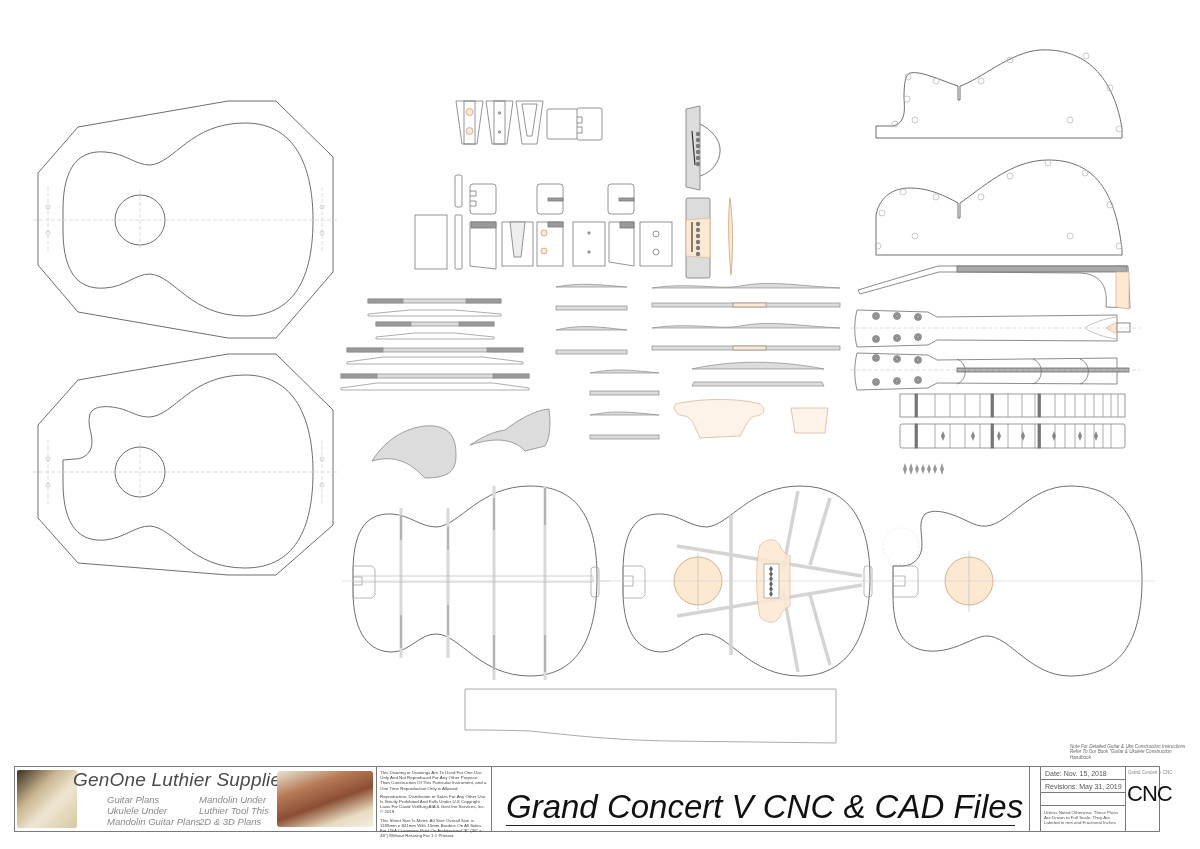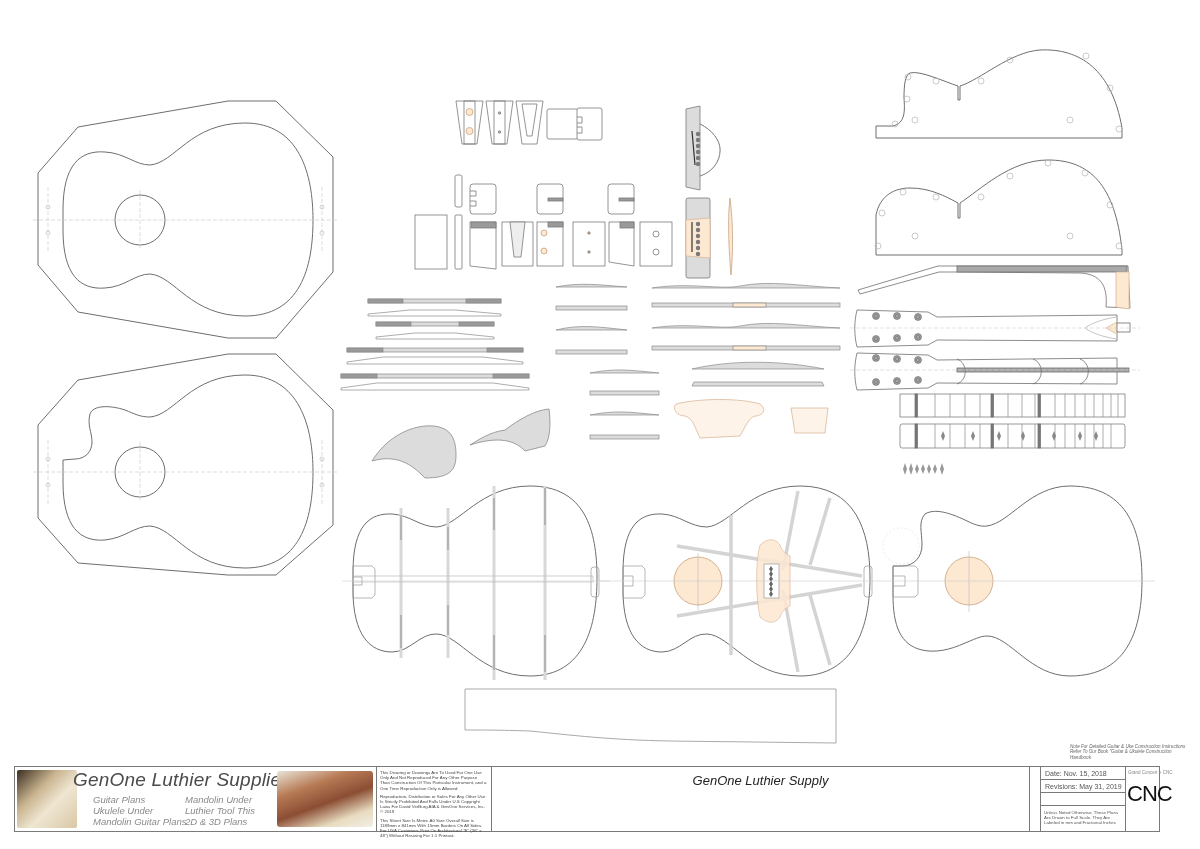--- a/index.html
+++ b/index.html
@@ -4,21 +4,21 @@
 <style>
   html,body{margin:0;padding:0;background:#ffffff;}
   body{width:1200px;height:849px;position:relative;overflow:hidden;font-family:"Liberation Sans",sans-serif;}
   #sheet{position:absolute;left:0;top:0;width:1200px;height:849px;}
   .tb{position:absolute;left:14px;top:766px;width:1146px;height:66px;border:1.5px solid #7a7a7a;background:#fff;box-sizing:border-box;}
   .tb-cell{position:absolute;top:0;bottom:0;border-right:1px solid #7a7a7a;box-sizing:border-box;}
   .brand{left:0;width:362px;}
   .brand-photo-l{position:absolute;left:2px;top:3px;width:60px;height:58px;background:linear-gradient(135deg,#3a2e22 0%,#c9b48f 35%,#efe6d2 60%,#d8c7a4 100%);border-radius:2px;}
   .brand-photo-r{position:absolute;left:262px;top:4px;width:96px;height:56px;background:linear-gradient(160deg,#e9e4d6 0%,#b77a55 30%,#8b4e34 55%,#e8dcc0 80%,#f3efe6 100%);border-radius:3px;}
   .brand-name{position:absolute;left:58px;top:2px;font-size:19px;font-style:italic;color:#4b4b4b;white-space:nowrap;letter-spacing:0.2px;}
-  .brand-links{position:absolute;left:78px;top:27px;display:grid;grid-template-columns:92px 100px;row-gap:0px;}
+  .brand-links{position:absolute;left:92px;top:27px;display:grid;grid-template-columns:92px 100px;row-gap:0px;}
   .brand-links span{font-size:9.5px;font-style:italic;color:#8a8a8a;white-space:nowrap;line-height:11px;}
   .legal{left:362px;width:115px;padding:3px 3px 0 3px;}
   .legal p{margin:0 0 3px 0;font-size:4.4px;line-height:5.2px;color:#444;}
   .title-cell{left:477px;width:538px;}
   .subtitle{position:absolute;left:0;right:0;top:6px;text-align:center;font-size:13px;font-style:italic;color:#222;}
   .main-title{position:absolute;left:14px;right:14px;top:22px;text-align:center;font-size:33px;font-style:italic;color:#111;white-space:nowrap;border-bottom:1.5px solid #222;line-height:36px;padding-bottom:0;}
   .date-cell{left:1025px;width:86px;border-left:1px solid #7a7a7a;}
   .date-row{position:absolute;left:0;right:0;height:13px;border-bottom:1px solid #7a7a7a;font-size:7px;color:#555;padding-left:4px;line-height:13px;box-sizing:border-box;}
   .date-note{position:absolute;left:3px;right:3px;top:43px;font-size:4.4px;line-height:5.2px;color:#555;}
   .cnc-cell{left:1111px;width:35px;border-right:none;}
@@ -405,21 +405,21 @@
       <span>2D &amp; 3D Plans</span>
     </div>
     <div class="brand-photo-r"></div>
   </div>
   <div class="tb-cell legal">
     <p>This Drawing or Drawings Are To Used For One Use Only And Not Reproduced For Any Other Purpose Than Construction Of This Particular Instrument, and a One Time Reproduction Only is Allowed</p>
     <p>Reproduction, Distribution or Sales For Any Other Use Is Strictly Prohibited And Falls Under U.S Copyright Laws For David VerBurg AIA &amp; GenOne Services, Inc. © 2019</p>
     <p>This Sheet Size Is Metric A0 Size Overall Size is 1189mm x 841mm With 15mm Borders On All Sides. For USA Customers Print On Architectural "E" (36" x 48") Without Resizing For 1:1 Printout.</p>
   </div>
   <div class="tb-cell title-cell">
-    <div class="subtitle">GenOne Luthier Supply</div>
+    <div class="main-title">Grand Concert V CNC &amp; CAD Files</div>
   </div>
   <div class="tb-cell date-cell">
     <div class="date-row" style="top:0">Date: Nov. 15, 2018</div>
     <div class="date-row" style="top:13px">Revisions: May 31, 2019</div>
     <div class="date-row" style="top:26px"></div>
     <div class="date-note">Unless Noted Otherwise, These Plans Are Drawn to Full Scale. They Are Labeled in mm and Fractional Inches</div>
   </div>
   <div class="tb-cell cnc-cell">
     <div class="cnc-small">Grand Concert + CNC</div>
     <div class="cnc-big">CNC</div>

